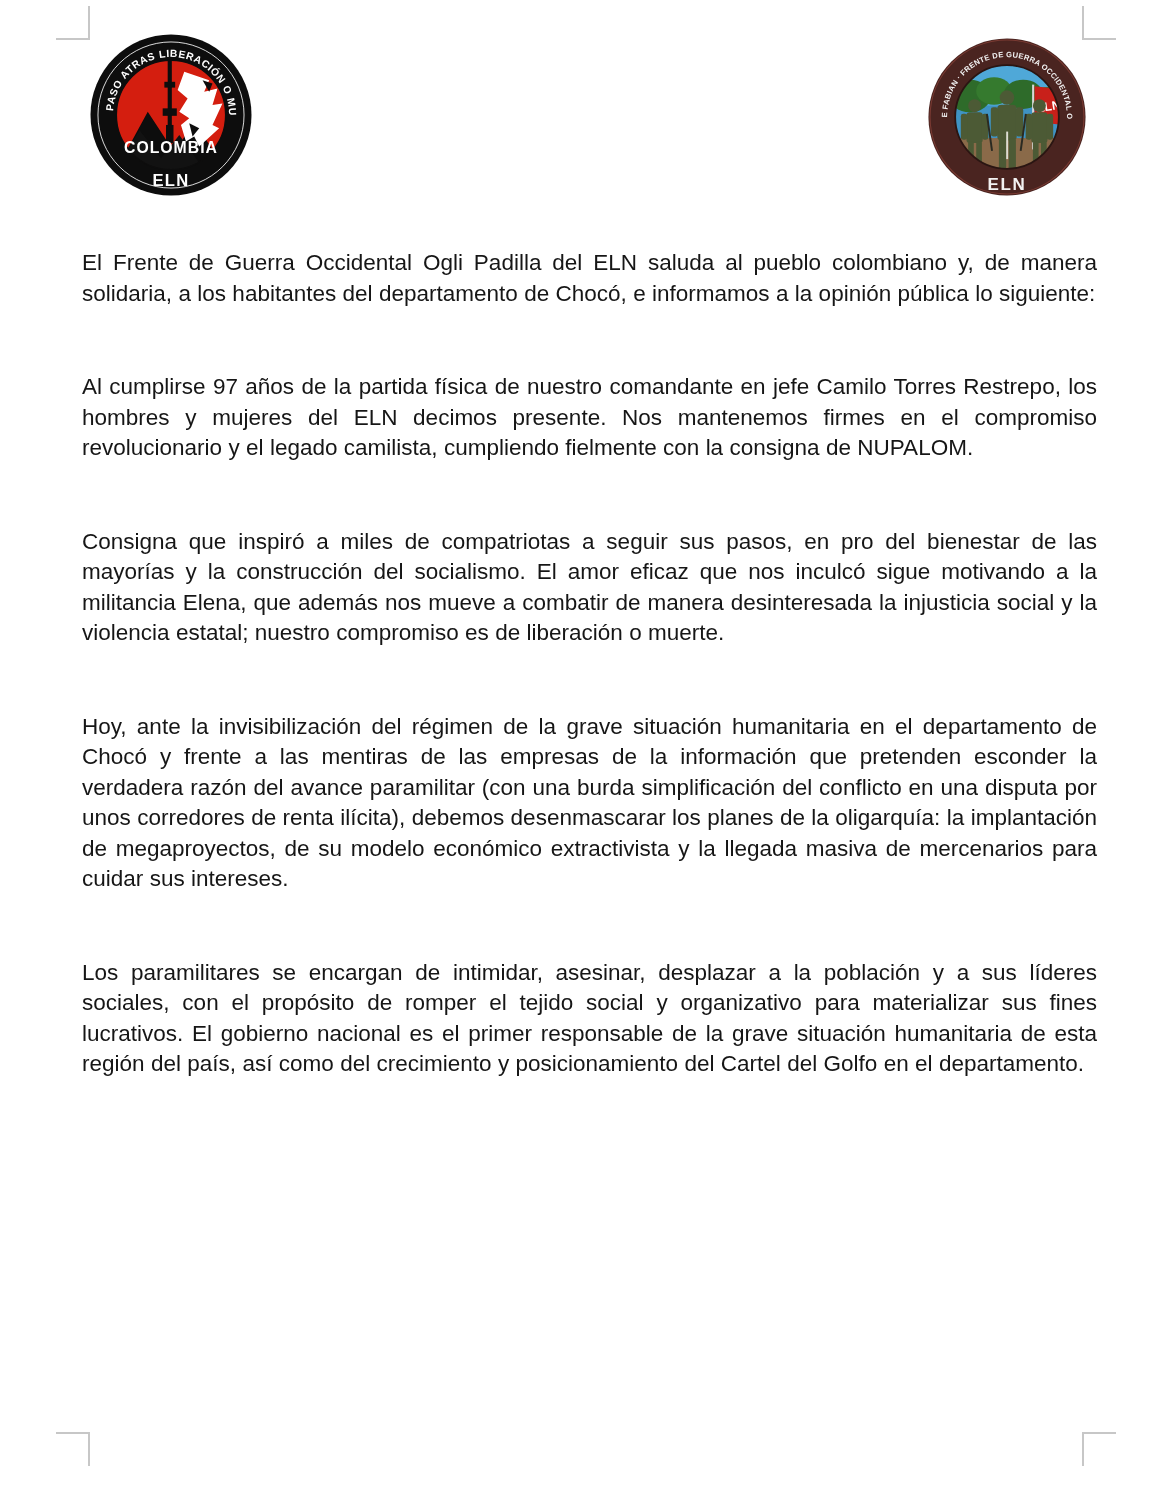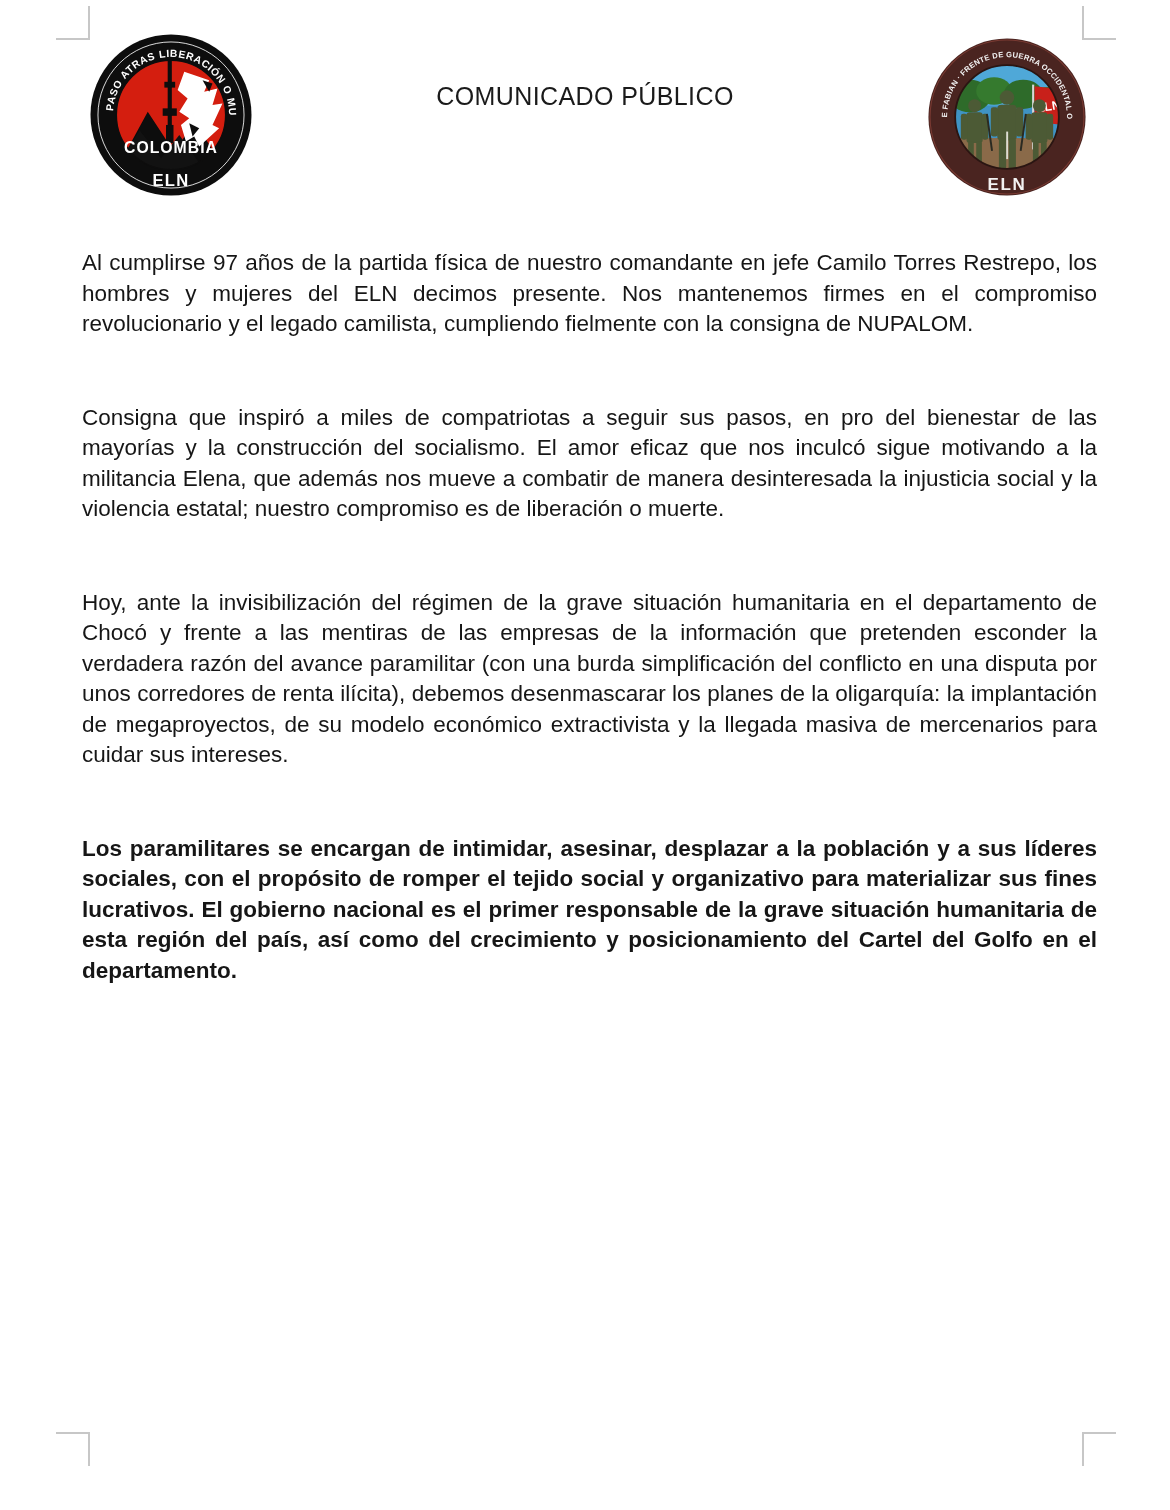--- a/index.html
+++ b/index.html
@@ -103,21 +103,21 @@
   }
   .para {
     font-size: 22.5px;
     line-height: 30.5px;
     color: #161616;
     text-align: justify;
     text-justify: inter-word;
     margin: 0 0 63px 0;
     word-spacing: 0.1px;
   }
-  .para:last-child { margin-bottom: 0; font-weight: bold; }
+  .para:last-child { margin-bottom: 0; }
 </style>
 </head>
 <body>
 
 <div id="page">
 
   <div class="crop-mark crop-tl"></div>
   <div class="crop-mark crop-tr"></div>
   <div class="crop-mark crop-bl"></div>
   <div class="crop-mark crop-br"></div>
@@ -160,21 +160,20 @@
         <text x="100" y="146" text-anchor="middle" fill="#ffffff" font-family="Liberation Sans, sans-serif" font-size="19" font-weight="bold" letter-spacing="1.2">COLOMBIA</text>
 
         <text x="100" y="186" text-anchor="middle" fill="#ffffff" font-family="Liberation Sans, sans-serif" font-size="20" font-weight="bold" letter-spacing="1.6">ELN</text>
 
         <text fill="#ffffff" font-family="Liberation Sans, sans-serif" font-size="12.4" font-weight="bold" letter-spacing="0.8">
           <textPath href="#arcTopL" startOffset="50%" text-anchor="middle">NI UN PASO ATRAS LIBERACIÓN O MUERTE</textPath>
         </text>
       </svg>
     </div>
 
-    <div class="doc-title">COMUNICADO PÚBLICO</div>
 
     <div class="logo-right">
       <svg viewBox="0 0 200 200" width="162" height="162" aria-hidden="true">
         <defs>
           <path id="arcTopR" d="M 26,100 A 74,74 0 0 1 174,100" fill="none"></path>
           <clipPath id="innerClipR">
               <circle cx="100" cy="100" r="64"></circle>
             </clipPath>
         </defs>
 
@@ -230,19 +229,20 @@
 
         <text fill="#f2f2f2" font-family="Liberation Sans, sans-serif" font-size="9.4" font-weight="bold" letter-spacing="0.35">
           <textPath href="#arcTopR" startOffset="50%" text-anchor="middle">COMANDANTE FABIAN · FRENTE DE GUERRA OCCIDENTAL OGLI PADILLA</textPath>
         </text>
       </svg>
     </div>
 
   </div>
 
   <div class="body-text">
+    <p class="para">El Frente de Guerra Occidental Ogli Padilla del ELN saluda al pueblo colombiano y, de manera solidaria, a los habitantes del departamento de Chocó, e informamos a la opinión pública lo siguiente:</p>
     <p class="para">Al cumplirse 97 años de la partida física de nuestro comandante en jefe Camilo Torres Restrepo, los hombres y mujeres del ELN decimos presente. Nos mantenemos firmes en el compromiso revolucionario y el legado camilista, cumpliendo fielmente con la consigna de NUPALOM.</p>
     <p class="para">Consigna que inspiró a miles de compatriotas a seguir sus pasos, en pro del bienestar de las mayorías y la construcción del socialismo. El amor eficaz que nos inculcó sigue motivando a la militancia Elena, que además nos mueve a combatir de manera desinteresada la injusticia social y la violencia estatal; nuestro compromiso es de liberación o muerte.</p>
     <p class="para">Hoy, ante la invisibilización del régimen de la grave situación humanitaria en el departamento de Chocó y frente a las mentiras de las empresas de la información que pretenden esconder la verdadera razón del avance paramilitar (con una burda simplificación del conflicto en una disputa por unos corredores de renta ilícita), debemos desenmascarar los planes de la oligarquía: la implantación de megaproyectos, de su modelo económico extractivista y la llegada masiva de mercenarios para cuidar sus intereses.</p>
     <p class="para">Los paramilitares se encargan de intimidar, asesinar, desplazar a la población y a sus líderes sociales, con el propósito de romper el tejido social y organizativo para materializar sus fines lucrativos. El gobierno nacional es el primer responsable de la grave situación humanitaria de esta región del país, así como del crecimiento y posicionamiento del Cartel del Golfo en el departamento.</p>
   </div>
 
 </div>
 
 </body></html>

